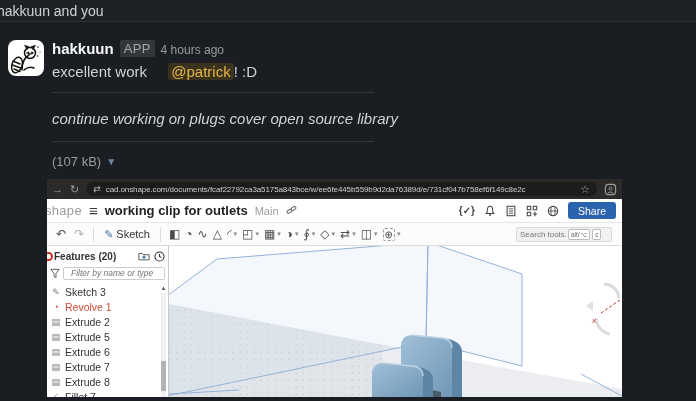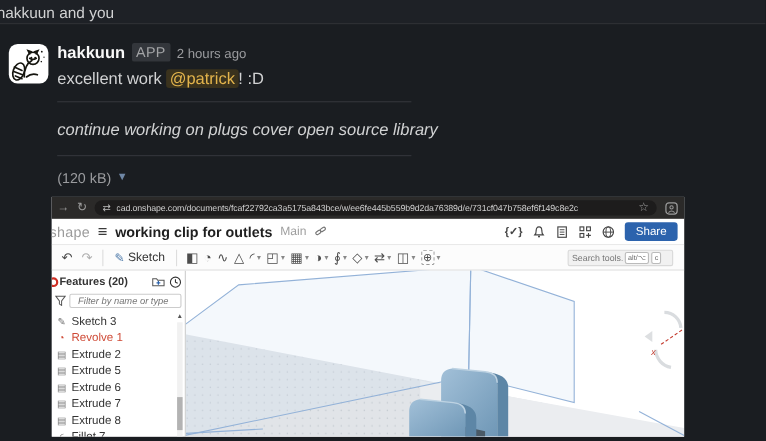--- a/index.html
+++ b/index.html
@@ -25,21 +25,21 @@
   .msg-meta { display:flex; align-items:baseline; gap:6px; height:18px; }
   .uname { font-weight:bold; font-size:15px; color:#f8f8f8; }
   .badge {
     font-size:13px; color:#a3a4a6; background:#33363b; border-radius:2px;
     padding:1px 4px; letter-spacing:.3px; position:relative; top:-1px;
   }
   .ts { font-size:12px; color:#9a9b9e; }
   .msg-text { font-size:15px; line-height:21px; color:#d1d2d3; margin-top:3px; }
   .mention {
     color: var(--mention-text, #e3b44c); background: var(--mention-bg, #3a321d);
-    padding:0 3px; border-radius:3px;
+    padding:0 3px; border-radius:3px;margin-left:17px;
   }
   .divider { width:322px; height:1px; background:#33363b; margin:10px 0; }
   .attach-title { font-size:15px; font-style:italic; color:#d1d2d3; line-height:20px; margin:16px 0 12px 0; }
   .file-meta { font-size:13px; color:#9a9b9e; margin:12px 0 10px 0; display:flex; align-items:center; gap:5px; }
   .file-caret { color:#6f87a5; font-size:10px; }
   
   .preview {
     width:575px; height:218px; margin-left:-5px; position:relative;
     overflow:hidden; background:#fff;
   }
@@ -159,30 +159,30 @@
           <circle cx="30" cy="7" r="0.8"></circle>
             <circle cx="32" cy="12" r="0.6"></circle>
         </g>
         <path d="M29 16 l1.2 0 M29.6 15.4 l0 1.2" stroke="#15150f" stroke-width="0.8"></path>
       </svg>
     </div>
     <div class="msg-content">
       <div class="msg-meta">
         <span class="uname">hakkuun</span>
         <span class="badge">APP</span>
-        <span class="ts">2 hours ago</span>
+        <span class="ts">4 hours ago</span>
       </div>
       <div class="msg-text"><span>excellent work </span><span class="mention">@patrick</span><span>! :D</span></div>
 
       <div class="divider"></div>
       <div class="attach-title">continue working on plugs cover open source library</div>
       <div class="divider"></div>
 
       <div class="file-meta">
-        <span>(120 kB)</span>
+        <span>(107 kB)</span>
         <span class="file-caret">▼</span>
       </div>
 
       <div class="preview">
 
         <div class="bbar">
           <span class="bicon">→</span>
           <span class="bicon">↻</span>
           <div class="urlpill">
             <span class="bicon small">⇄</span>

